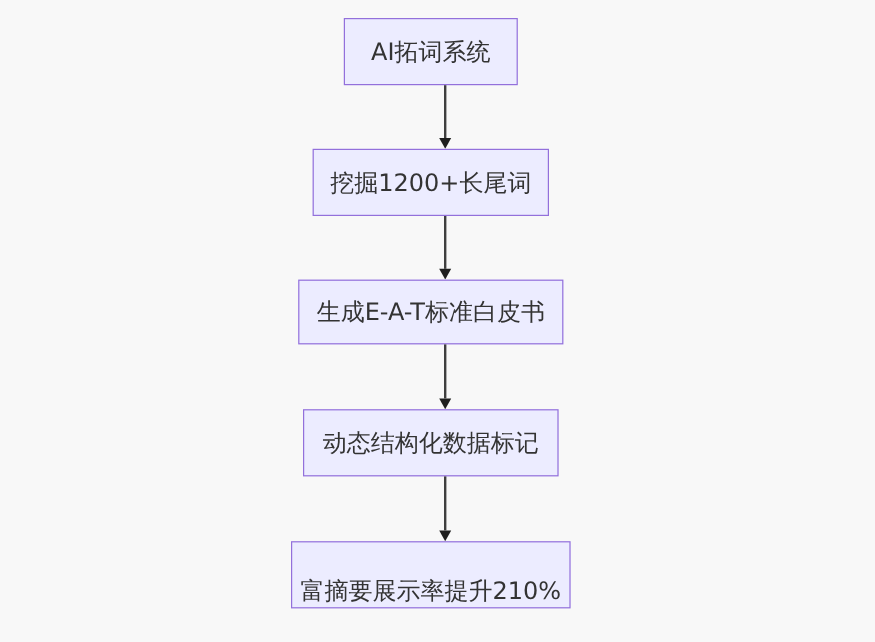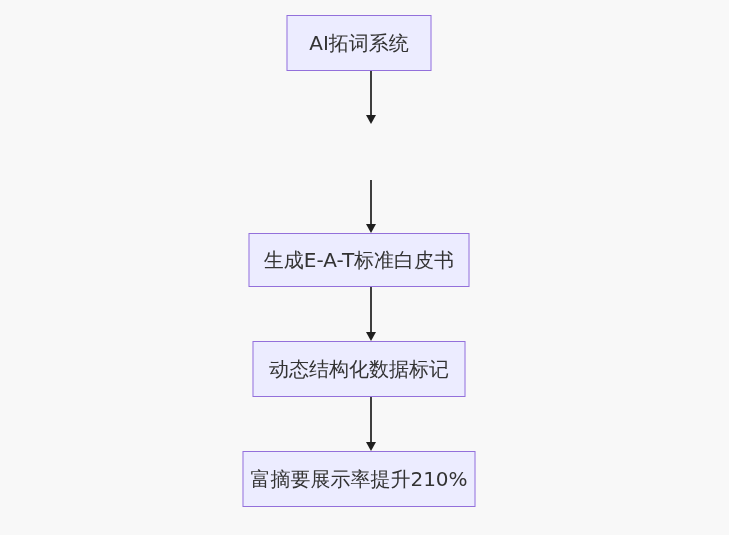--- a/index.html
+++ b/index.html
@@ -28,21 +28,21 @@
     justify-content: center;
     color: var(--node-text, #333333);
     font-size: 20px;
     white-space: nowrap;
     text-align: center;
   }
   .n1 { top: 15px;  width: 145px; }
   .n2 { top: 124px; width: 197px; }
   .n3 { top: 233px; width: 221px; height: 54px; text-align: right; }
   .n4 { top: 341px; width: 213px; }
-  .n5 { top: 451px; width: 233px; }
+  .n5 { top: 451px; width: 233px; align-items: flex-end; }
 
   .edge {
     position: absolute;
     left: 371px;
     transform: translateX(-50%);
     display: flex;
     flex-direction: column;
     align-items: center;
   }
   .e1 { top: 71px;  height: 53px; }
@@ -69,20 +69,23 @@
 
   <div class="node n1">
     <span>AI拓词系统</span>
   </div>
 
   <div class="edge e1">
     <span class="edge-line"></span>
     <span class="edge-head"></span>
   </div>
 
+  <div class="node n2">
+    <span>挖掘1200+长尾词</span>
+  </div>
 
   <div class="edge e2">
     <span class="edge-line"></span>
     <span class="edge-head"></span>
   </div>
 
   <div class="node n3">
     <span>生成E-A-T标准白皮书</span>
   </div>
 

